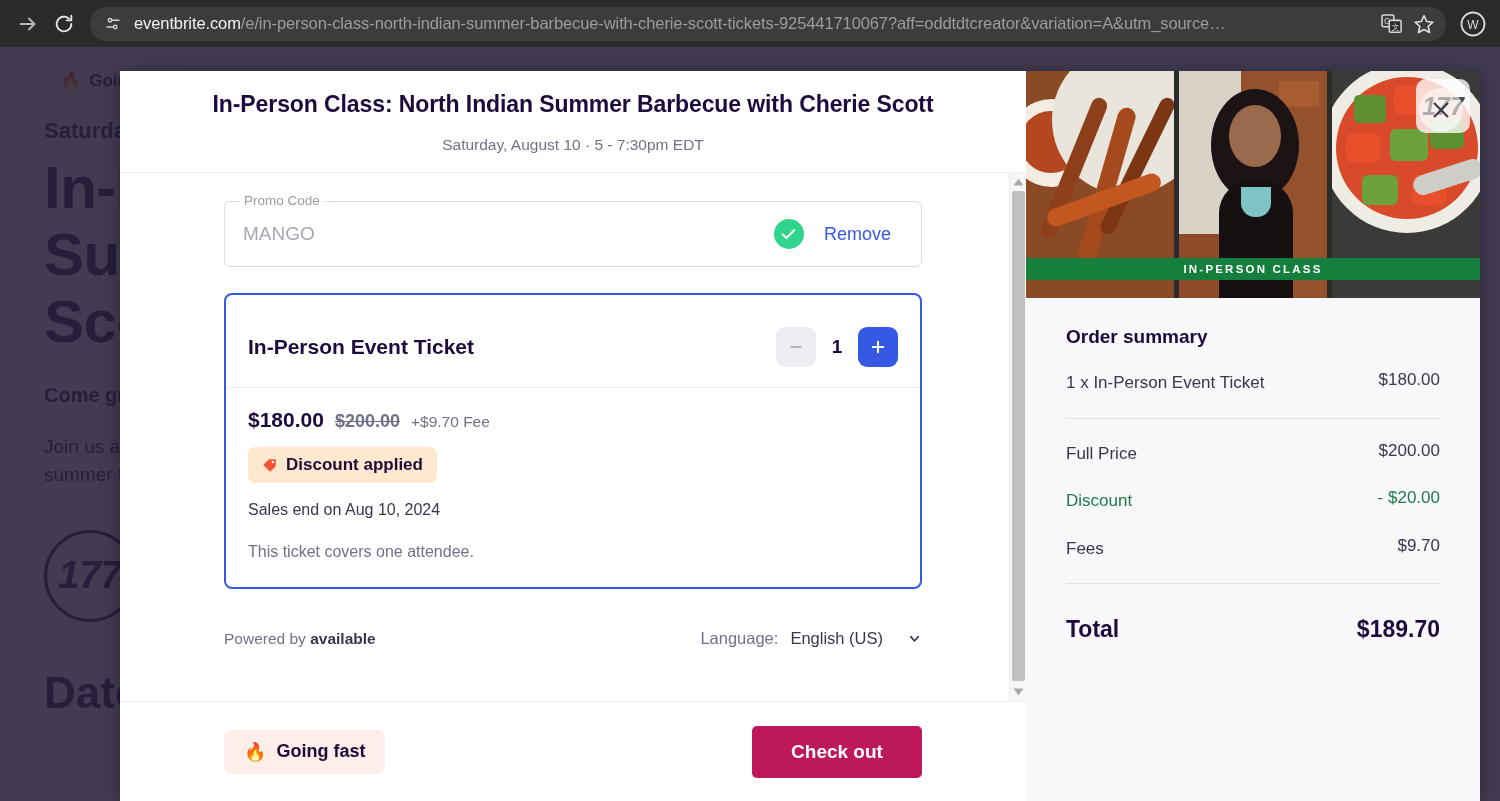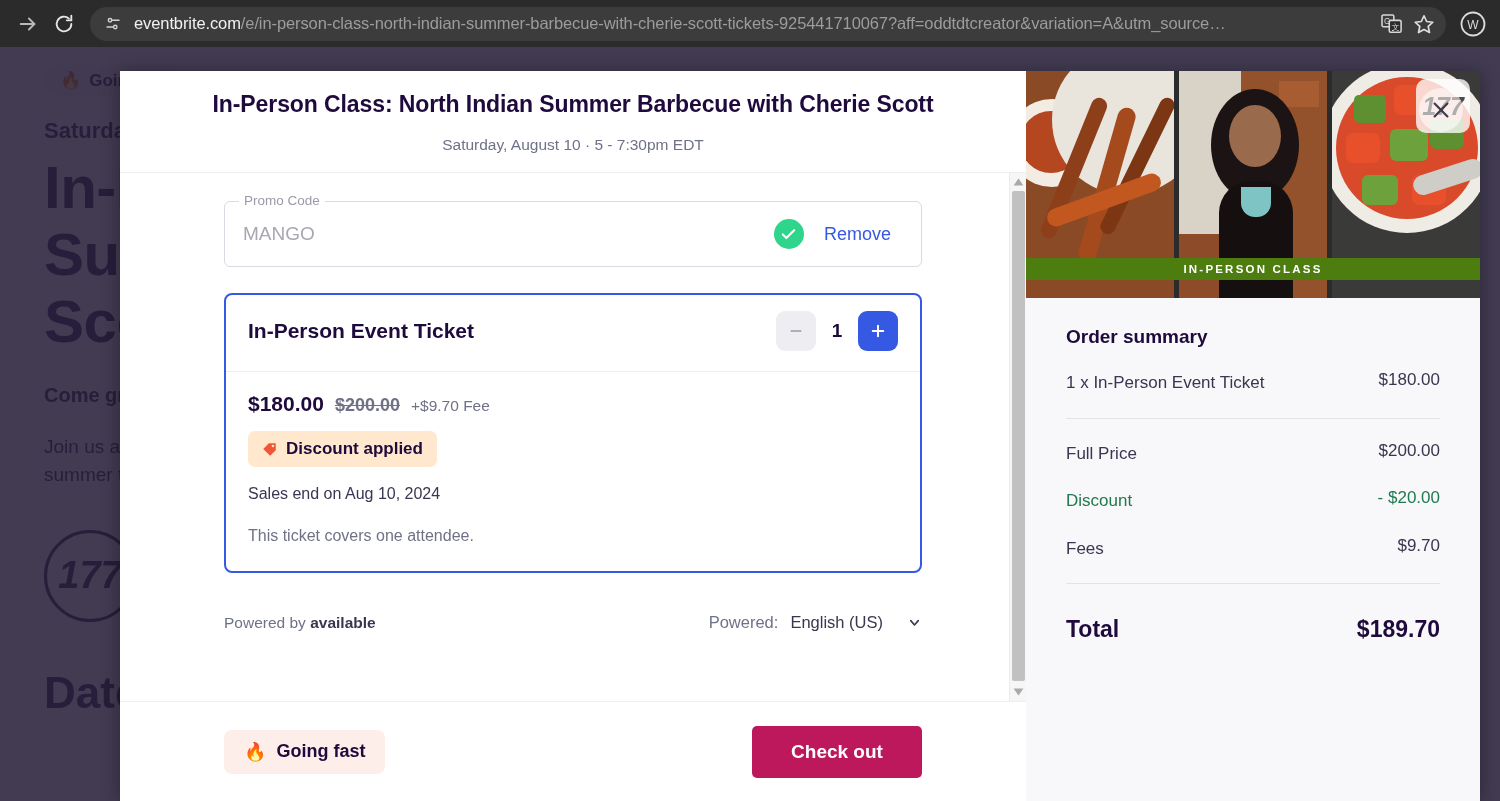--- a/index.html
+++ b/index.html
@@ -178,21 +178,21 @@
 
   
   .ticket-card {
     margin-top: 26px;
     border: 2px solid #3659e3;
     border-radius: 8px;
     overflow: hidden;
   }
   .ticket-top {
     display: flex; align-items: center; justify-content: space-between;
-    padding: 16px 22px 20px;
+    padding: 32px 22px 20px;
     border-bottom: 1px solid #eeedf2;
   }
   .ticket-name {
     font-size: 21px; font-weight: 700; color: #1e0a3c;
   }
   .stepper { display: flex; align-items: center; gap: 14px; }
   .step-btn {
     width: 40px; height: 40px; border-radius: 9px;
     display: flex; align-items: center; justify-content: center;
     border: none; cursor: pointer;
@@ -285,21 +285,21 @@
     position: relative;
     background: #2b2b2b;
     overflow: hidden;
     flex: 0 0 auto;
   }
   .hero-strip { position: absolute; inset: 0; display: flex; gap: 5px; }
   .hero-cell { flex: 1 1 0; position: relative; overflow: hidden; }
   .hero-band {
     position: absolute; left: 0; right: 0; bottom: 18px;
     height: 22px;
-    background: #4d7c0f;
+    background: #15803d;
     display: flex; align-items: center; justify-content: center;
     color: #fff; font-size: 11.5px; font-weight: 700; letter-spacing: 2.2px;
   }
   .hero-logo {
     position: absolute; top: 8px; right: 10px;
     width: 54px; height: 54px; border-radius: 10px;
     background: rgba(255,255,255,0.78);
     display: flex; align-items: center; justify-content: center;
     color: #4b4b4b; font-size: 25px; font-weight: 700; font-style: italic;
   }
@@ -454,21 +454,21 @@
             <span>Discount applied</span>
           </div>
           <div class="sales-end">Sales end on Aug 10, 2024</div>
           <div class="covers">This ticket covers one attendee.</div>
         </div>
       </div>
 
       <div class="powered-row">
         <div class="powered"><span>Powered by </span><b>available</b></div>
         <div class="lang-wrap">
-          <span class="lang-label">Powered:</span>
+          <span class="lang-label">Language:</span>
           <span class="lang-select">
             <span>English (US)</span>
             <svg width="15" height="15" viewBox="0 0 24 24" fill="none" stroke="#39364f" stroke-width="2.6" stroke-linecap="round" stroke-linejoin="round">
               <polyline points="6,9 12,16 18,9"></polyline>
             </svg>
           </span>
         </div>
       </div>
 
       <div class="vscroll">

